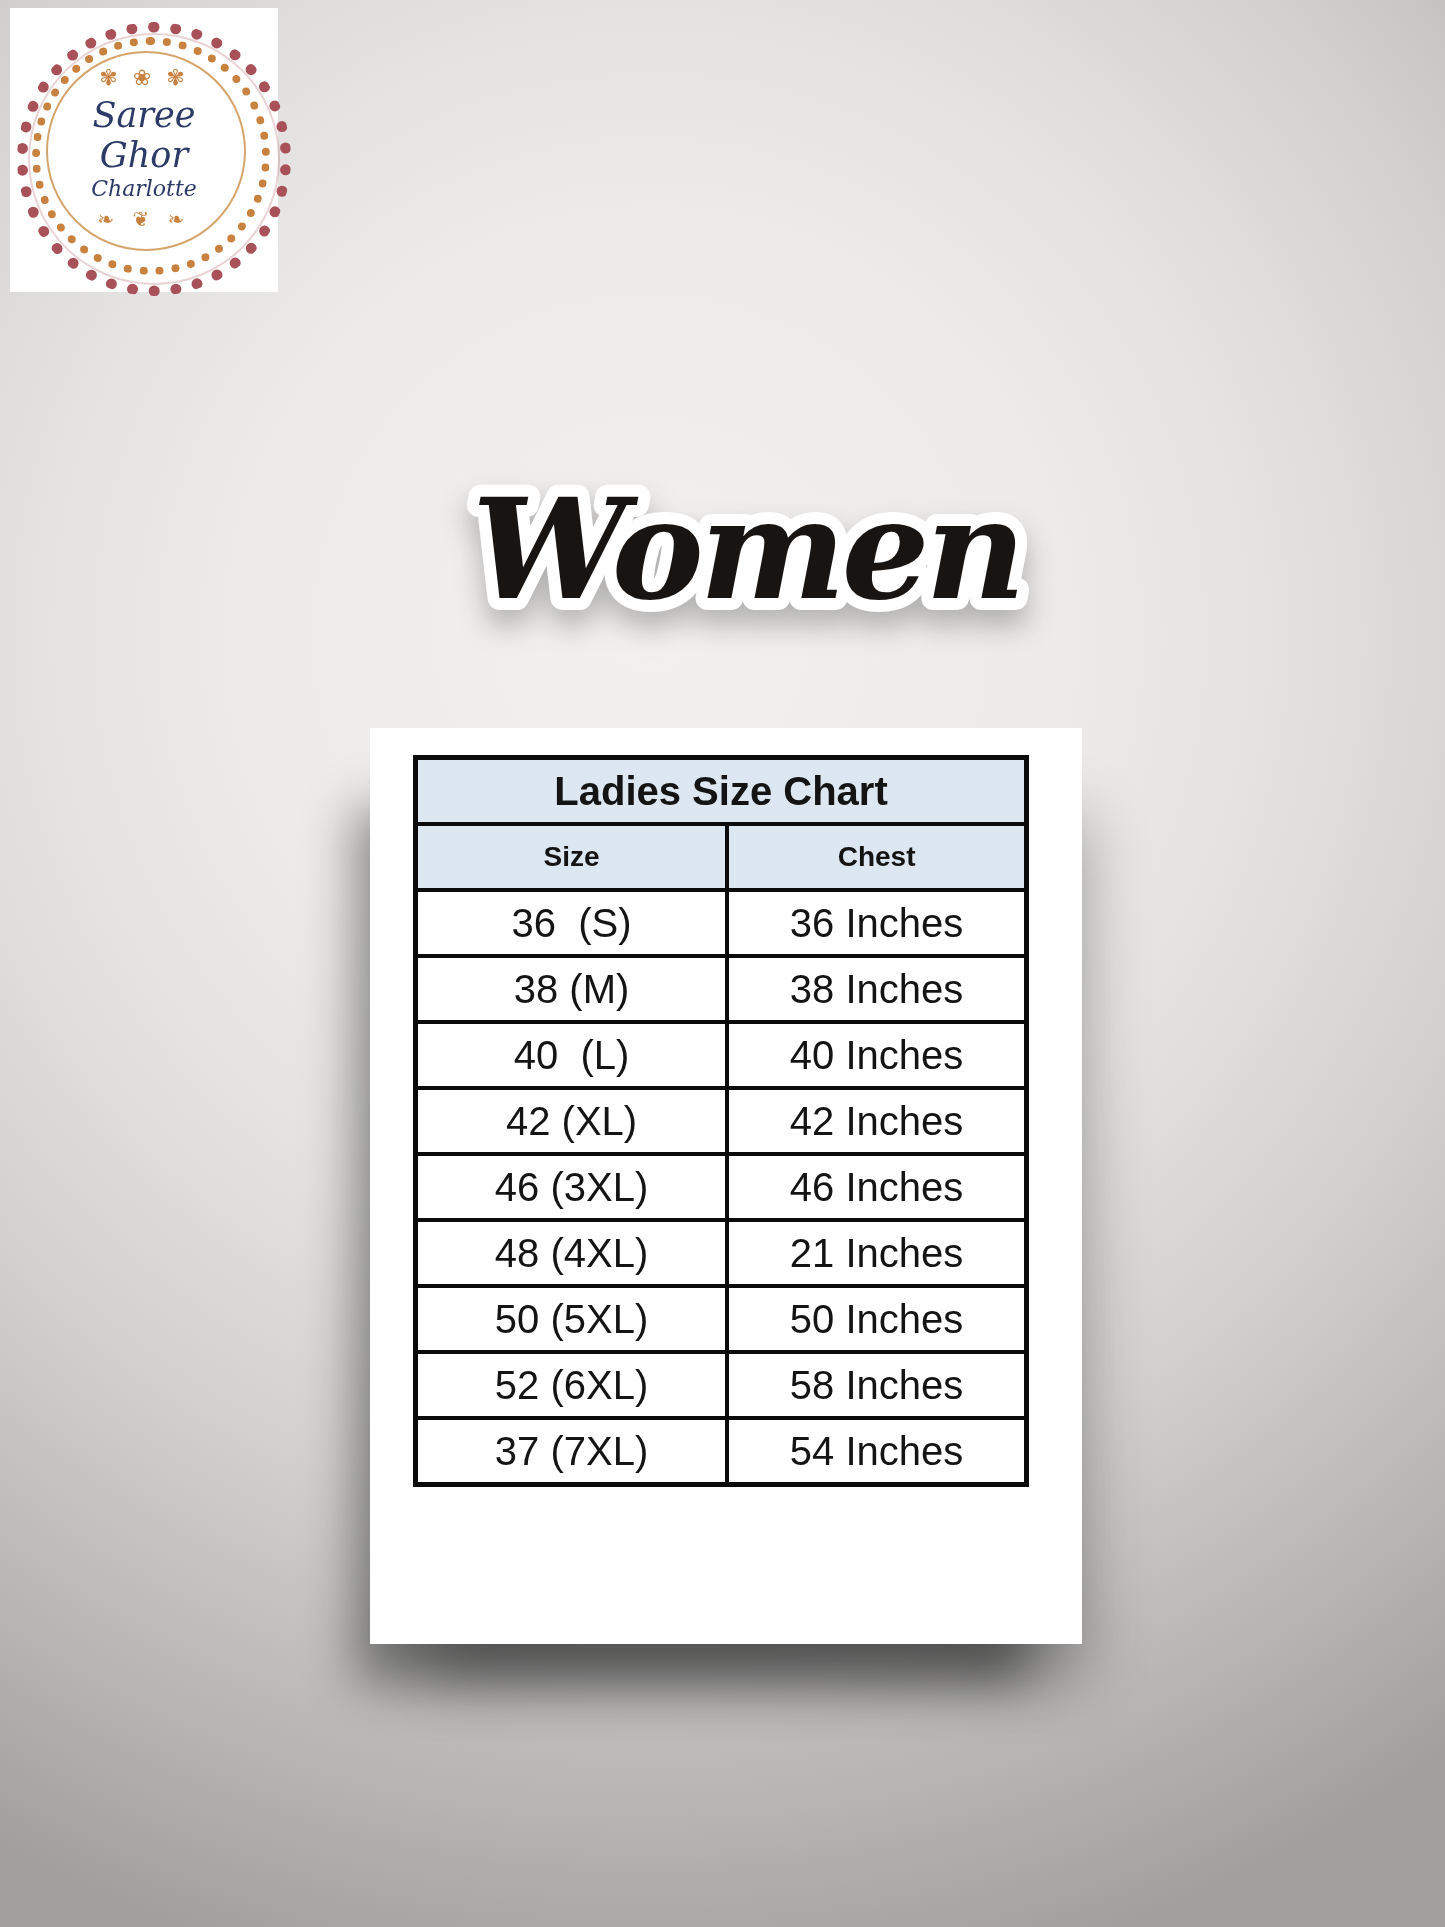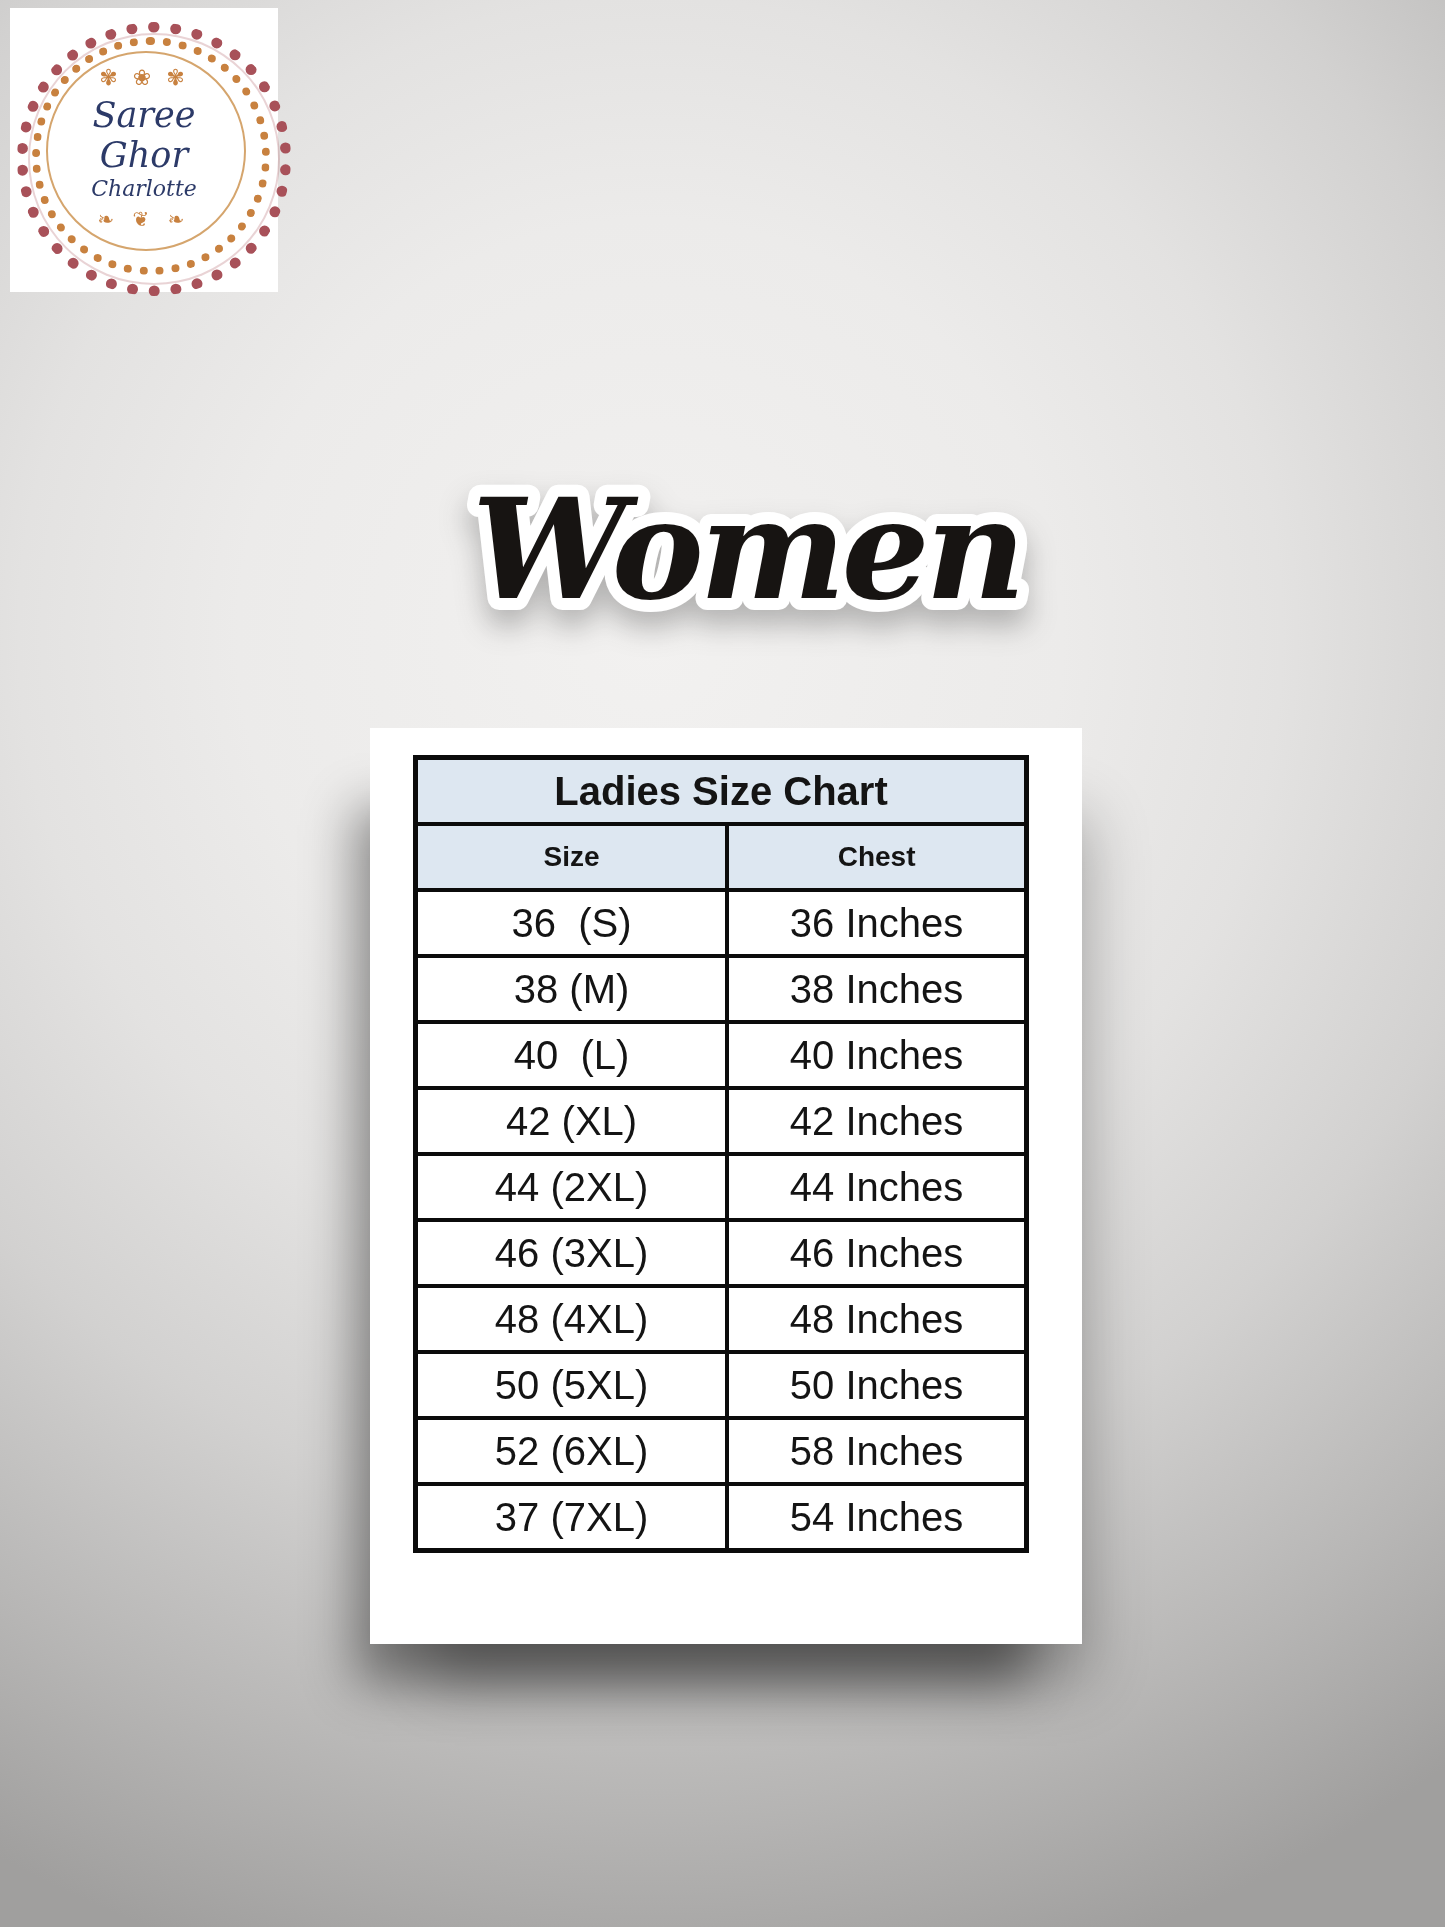--- a/index.html
+++ b/index.html
@@ -160,30 +160,26 @@
         </tr>
         <tr class="data-row">
           <td>40  (L)</td>
           <td>40 Inches</td>
         </tr>
         <tr class="data-row">
           <td>42 (XL)</td>
           <td>42 Inches</td>
         </tr>
         <tr class="data-row">
-          <td>44 (2XL)</td>
-          <td>44 Inches</td>
-        </tr>
-        <tr class="data-row">
           <td>46 (3XL)</td>
           <td>46 Inches</td>
         </tr>
         <tr class="data-row">
           <td>48 (4XL)</td>
-          <td>48 Inches</td>
+          <td>21 Inches</td>
         </tr>
         <tr class="data-row">
           <td>50 (5XL)</td>
           <td>50 Inches</td>
         </tr>
         <tr class="data-row">
           <td>52 (6XL)</td>
           <td>58 Inches</td>
         </tr>
         <tr class="data-row">

